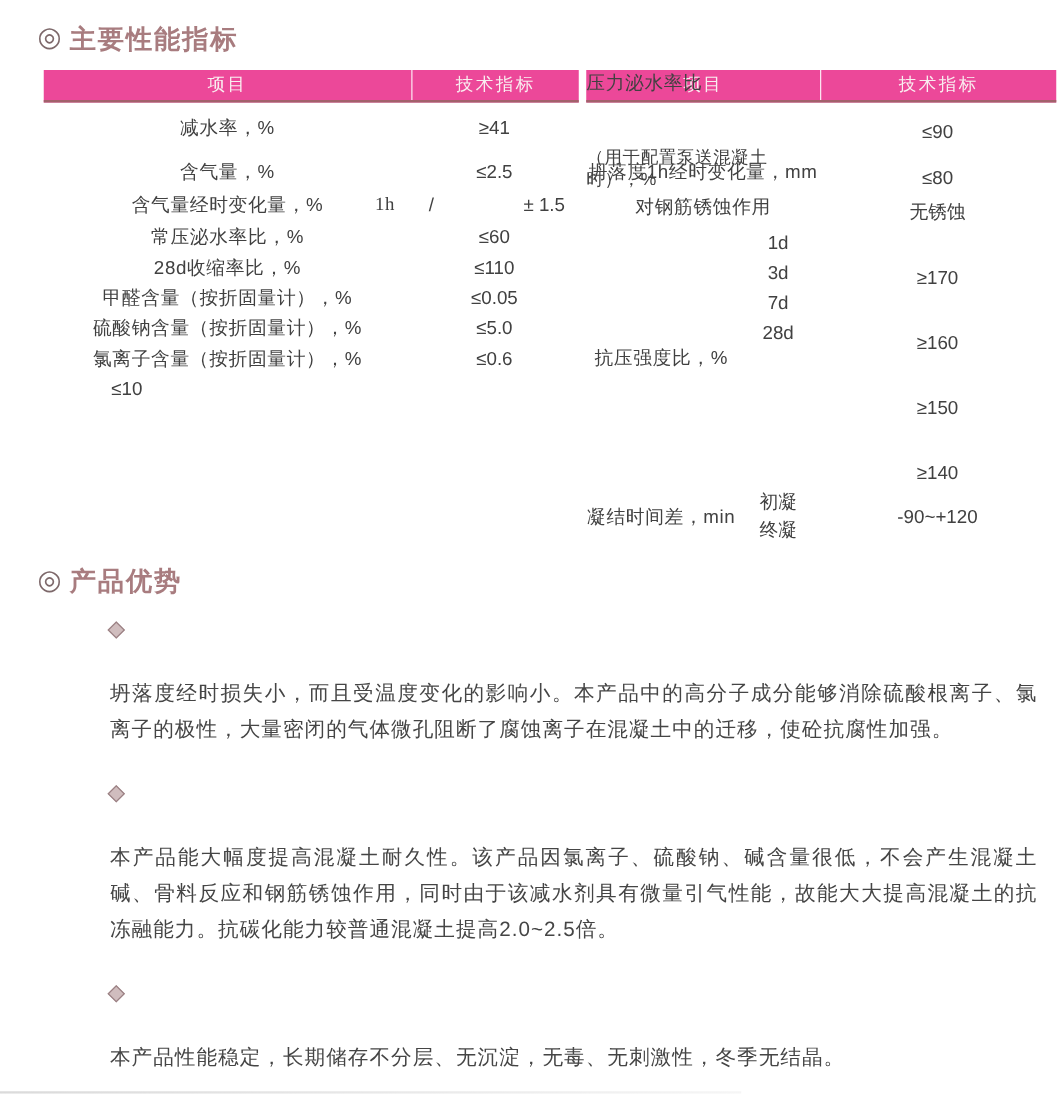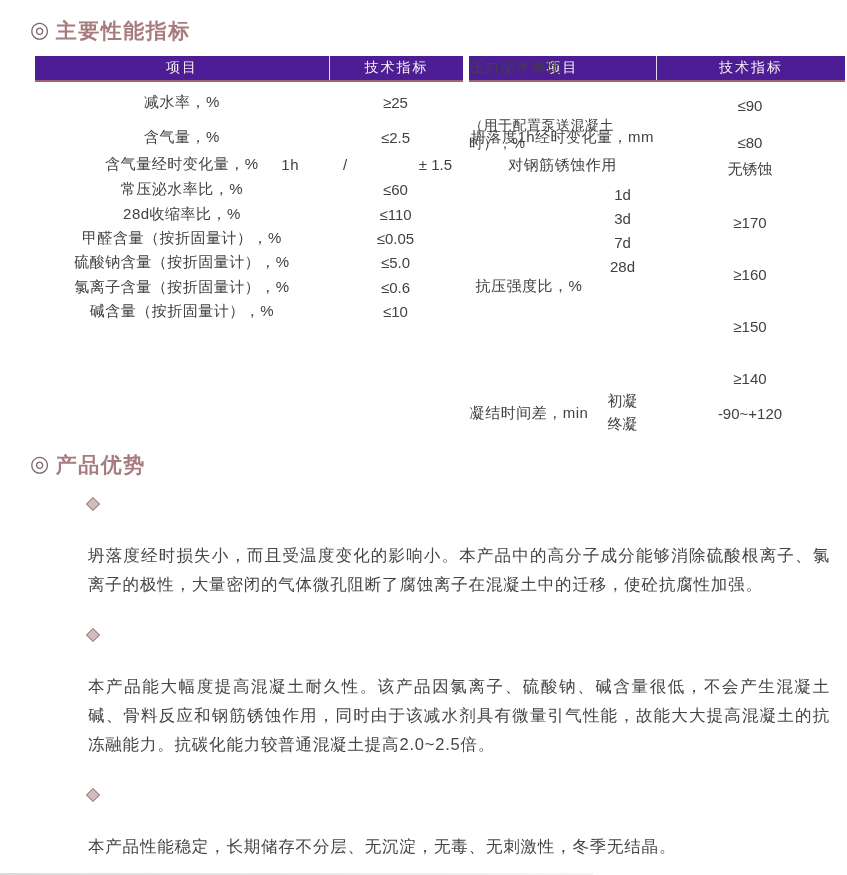--- a/index.html
+++ b/index.html
@@ -24,32 +24,32 @@
   }
   .sec-h .ring{color:#7d686a;font-weight:normal;font-size:22px;line-height:1;transform:translateY(-1px);}
   .sec-h .faded{color:#a09d9b;}
   .mt-perf{margin-top:17px;}
   .mt-adv{margin-top:15px;}
   .mt-usage{margin-top:14px;}
 
   
   .tables{display:flex;gap:6px;margin:11px 0 0 35px;}
   .tbl{font-size:15px;color:#414141;}
-  .t-head{display:flex;height:24px;background:#4c1d95;border-bottom:2px solid #a2616b;
+  .t-head{display:flex;height:24px;background:#ec4899;border-bottom:2px solid #a2616b;
     color:#f9eef0;font-size:14px;letter-spacing:2px;}
   .t-head .hc{display:flex;align-items:center;justify-content:center;}
   .t-head .hc.first{border-right:1px solid rgba(255,255,255,.85);}
 
   
   .lt .hc.first{width:294px;} .lt .hc.second{width:133px;}
   .lrow{display:flex;}
   .lrow .c1{width:294px;display:flex;align-items:center;justify-content:center;position:relative;letter-spacing:.5px;}
   .lrow .c2{width:133px;display:flex;align-items:center;justify-content:center;}
   .h40{height:40px;}.h30{height:30px;}.h25{height:25px;}.h24{height:24px;}
-  .lrow .time{position:absolute;right:30px;}
+  .lrow .time{position:absolute;right:13px;font-family:Liberation Serif, serif;}
   .lrow .c2.split{justify-content:space-between;padding:0 10px 0 14px;box-sizing:border-box;}
 
   
   .rt .hc.first{width:187px;} .rt .hc.second{width:188px;}
   .rrow{display:flex;}
   .rrow .lab{width:187px;display:flex;align-items:flex-start;justify-content:center;letter-spacing:.5px;gap:40px;}
   .rrow .lab.two{flex-direction:column;line-height:18px;}
   .rrow .lab .sub2{font-size:14px;}
   .rrow .val{width:188px;display:flex;align-items:center;justify-content:center;}
   .h46{height:46px;}.h28{height:28px;}.h26{height:26px;}
@@ -82,21 +82,21 @@
 
   <div class="tables">
 
     <div class="tbl lt">
       <div class="t-head">
         <div class="hc first">项目</div>
         <div class="hc second">技术指标</div>
       </div>
       <div class="lrow h40">
         <div class="c1">减水率，%</div>
-        <div class="c2">≥25</div>
+        <div class="c2">≥41</div>
       </div>
       <div class="lrow h30">
         <div class="c1">含气量，%</div>
         <div class="c2">≤2.5</div>
       </div>
       <div class="lrow h25">
         <div class="c1">
           <span>含气量经时变化量，%</span>
           <span class="time">1h</span>
         </div>
@@ -119,21 +119,20 @@
       </div>
       <div class="lrow h25">
         <div class="c1">硫酸钠含量（按折固量计），%</div>
         <div class="c2">≤5.0</div>
       </div>
       <div class="lrow h24">
         <div class="c1">氯离子含量（按折固量计），%</div>
         <div class="c2">≤0.6</div>
       </div>
       <div class="lrow h24">
-        <div class="c1">碱含量（按折固量计），%</div>
         <div class="c2">≤10</div>
       </div>
     </div>
 
     <div class="tbl rt">
       <div class="t-head">
         <div class="hc first">项目</div>
         <div class="hc second">技术指标</div>
       </div>
       <div class="rrow h46">

